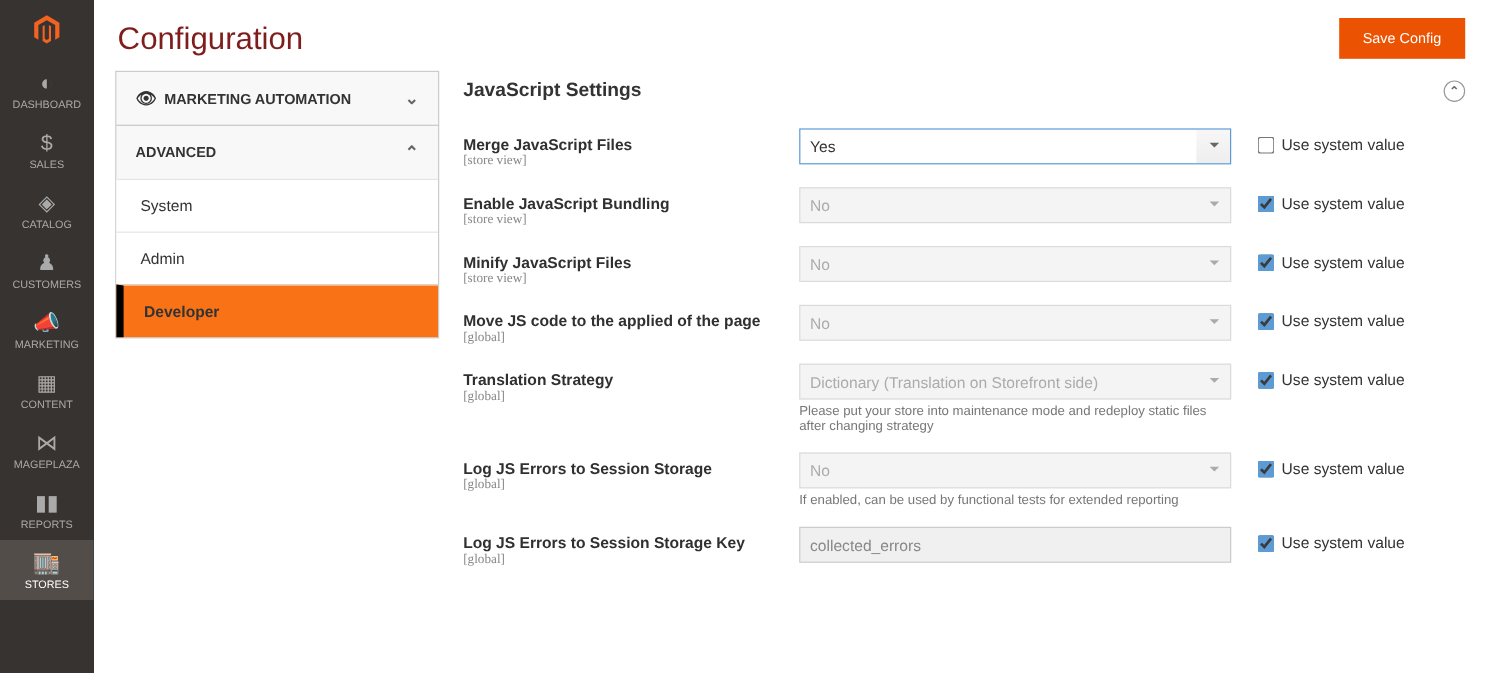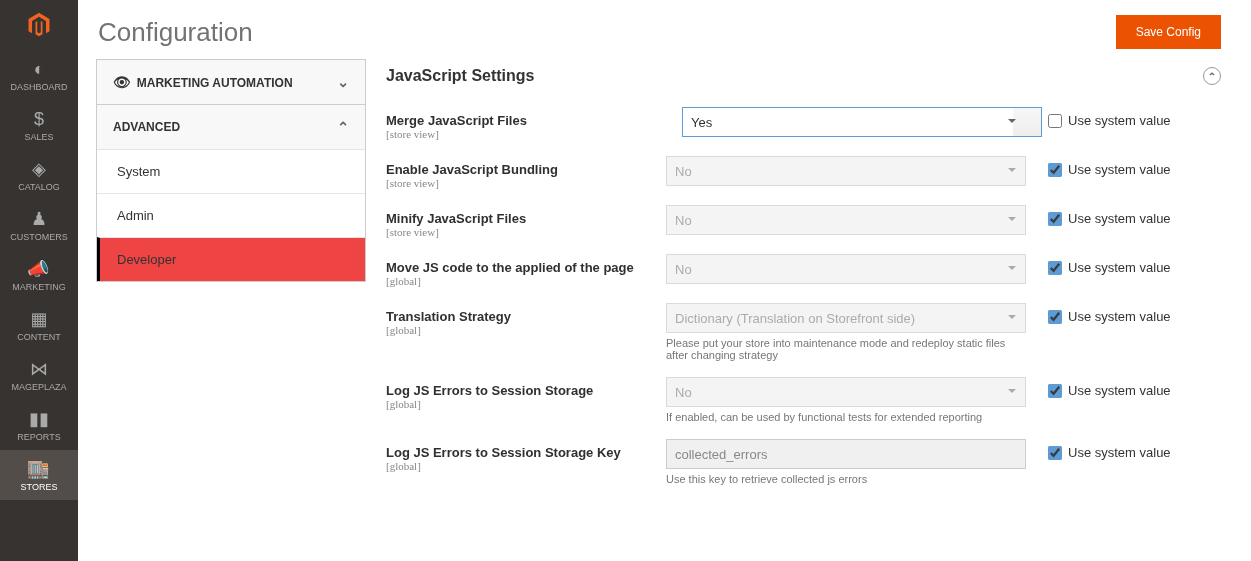--- a/index.html
+++ b/index.html
@@ -7,50 +7,50 @@
     
     .sidebar { position: fixed; left: 0; top: 0; bottom: 0; width: 78px; background: #373330; display: flex; flex-direction: column; }
     .logo { height: 50px; display: flex; align-items: center; justify-content: center; background: #373330; }
     .logo svg { width: 28px; height: 28px; }
     .nav-item { display: flex; flex-direction: column; align-items: center; justify-content: center; height: 50px; color: #aaa; cursor: pointer; font-size: 9px; text-transform: uppercase; }
     .nav-item .icon { font-size: 18px; margin-bottom: 2px; color: #aaa; }
     .nav-item.active { background: #524d49; color: #fff; }
     
     .main { margin-left: 78px; }
     .header { display: flex; justify-content: space-between; align-items: center; padding: 15px 30px 10px 20px; }
-    .page-title { font-size: 26px; font-weight: 300; color: #737373; }
+    .page-title { font-size: 26px; font-weight: 300; color: #7f1d1d; }
     .save-btn { background: #eb5202; color: #fff; border: none; padding: 10px 20px; font-size: 12px; cursor: pointer; }
     
     .content { display: flex; padding: 0 30px 30px 18px; gap: 20px; }
     
     .config-nav { width: 270px; flex-shrink: 0; }
     .nav-section { border: 1px solid #ccc; background: #f8f8f8; }
     .nav-section + .nav-section { margin-top: -1px; }
     .nav-section-header { display: flex; justify-content: space-between; align-items: center; padding: 14px 16px; font-size: 12px; font-weight: 600; color: #333; text-transform: uppercase; cursor: pointer; }
     .nav-section-header .chev { font-size: 14px; color: #666; }
     .nav-eye { margin-right: 6px; font-size: 14px; }
     .nav-subitem { padding: 14px 20px; font-size: 13px; color: #333; cursor: pointer; background: #fff; border-top: 1px solid #e5e5e5; }
-    .nav-subitem.active { background: #ef4444; border-left: 3px solid #000000; padding-left: 17px; font-weight: 400; }
+    .nav-subitem.active { background: #f97316; border-left: 6px solid #000000; padding-left: 17px; font-weight: 700; }
     
     .config-form { flex: 1; }
     .section-title { font-size: 16px; font-weight: 600; color: #333; padding: 8px 0 14px; display:flex; justify-content: space-between; align-items:center;}
     .collapse-icon { width:18px; height:18px; border:1px solid #999; border-radius:50%; display:flex; align-items:center; justify-content:center; font-size:10px; color:#666; cursor:pointer;}
     
     .field-row { display: flex; align-items: flex-start; padding: 8px 0; }
     .field-label { width: 280px; text-align: left; padding-right: 14px; padding-top: 6px; }
     .field-label .lbl { font-size: 13px; font-weight: 600; color: #303030; display:block; }
     .field-label .scope { font-size: 11px; color: #888; display:block;font-family:Liberation Serif, serif; }
     .field-control { width: 360px; }
     .field-control select, .field-control input[type=text] { width: 100%; height: 30px; padding: 4px 8px; border: 1px solid #adadad; font-size: 13px; background: #fff; color:#333; }
     .field-control select:disabled, .field-control input:disabled { background: #f0f0f0; color: #888; border-color:#ccc; }
     .field-control select { appearance: none; -webkit-appearance: none; background-image: linear-gradient(#f7f7f7,#eee); background-repeat:no-repeat; background-position: right center; background-size: 28px 100%; padding-right:32px; }
     .select-wrap { position: relative; }
     .select-wrap::after { content:''; position:absolute; right:10px; top:12px; border:4px solid transparent; border-top-color:#666; pointer-events:none;}
     .select-wrap.disabled::after{ border-top-color:#aaa;}
-    .field-control select:not(:disabled){ border-color:#5d9bd5; outline:none;margin-left:16px;}
+    .field-control select:not(:disabled){ border-color:#5d9bd5; outline:none;}
     .field-note { font-size: 11px; color: #777; padding-top: 4px; }
     .field-sys { padding-left: 22px; padding-top: 6px; display: flex; align-items: center; gap: 6px; font-size: 13px; color: #333; }
     .field-sys input { width:14px; height:14px; accent-color:#5d9bd5;}
   </style>
 </head>
 <body>
 
 <div class="sidebar">
   <div class="logo">
     <svg viewBox="0 0 32 32">
@@ -210,21 +210,20 @@
       <span>Use system value</span>
     </label>
   </div>
           <div class="field-row">
     <div class="field-label">
       <span class="lbl">Log JS Errors to Session Storage Key</span>
       <span class="scope">[global]</span>
     </div>
     <div class="field-control">
       <input type="text" value="collected_errors" disabled="" style="">
-      <div class="field-note">Use this key to retrieve collected js errors</div>
     </div>
     <label class="field-sys">
       <input type="checkbox" checked="" style="">
       <span>Use system value</span>
     </label>
   </div>
         </div>
     </div>
   </div>
 </div>

